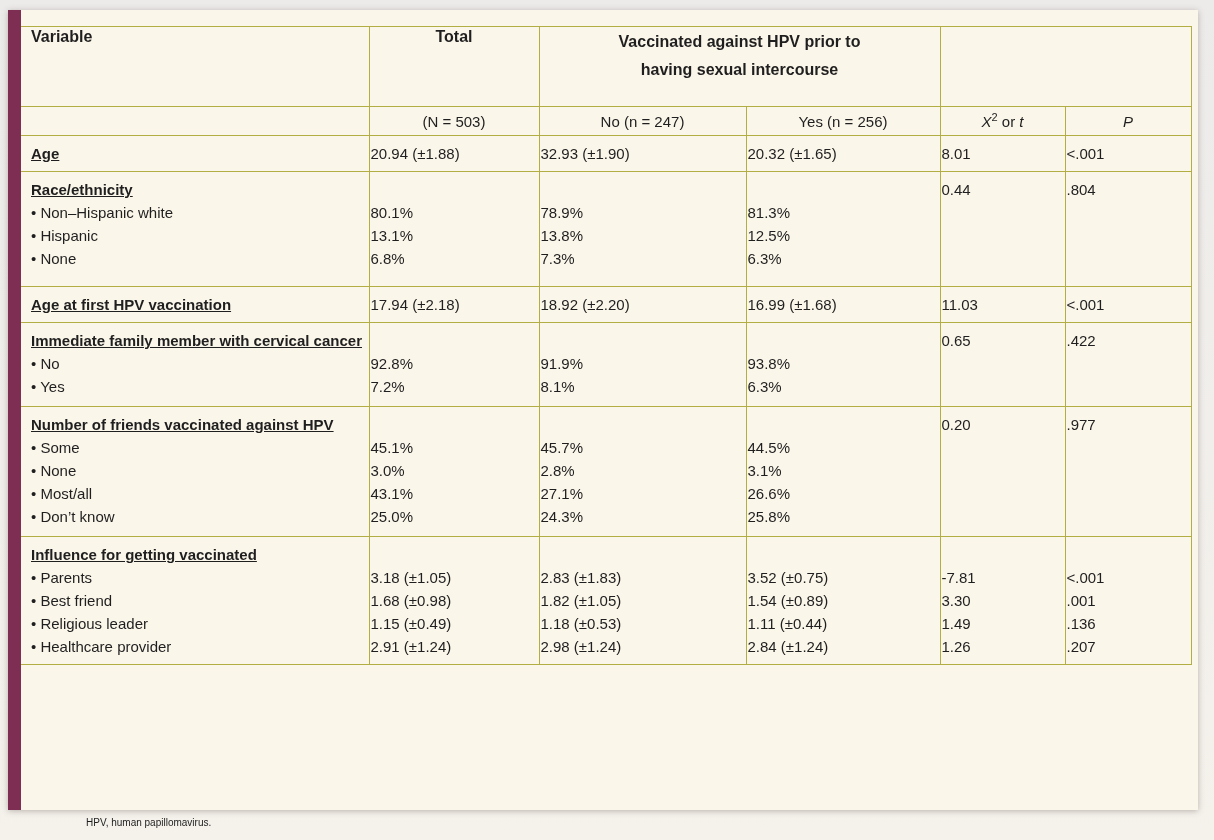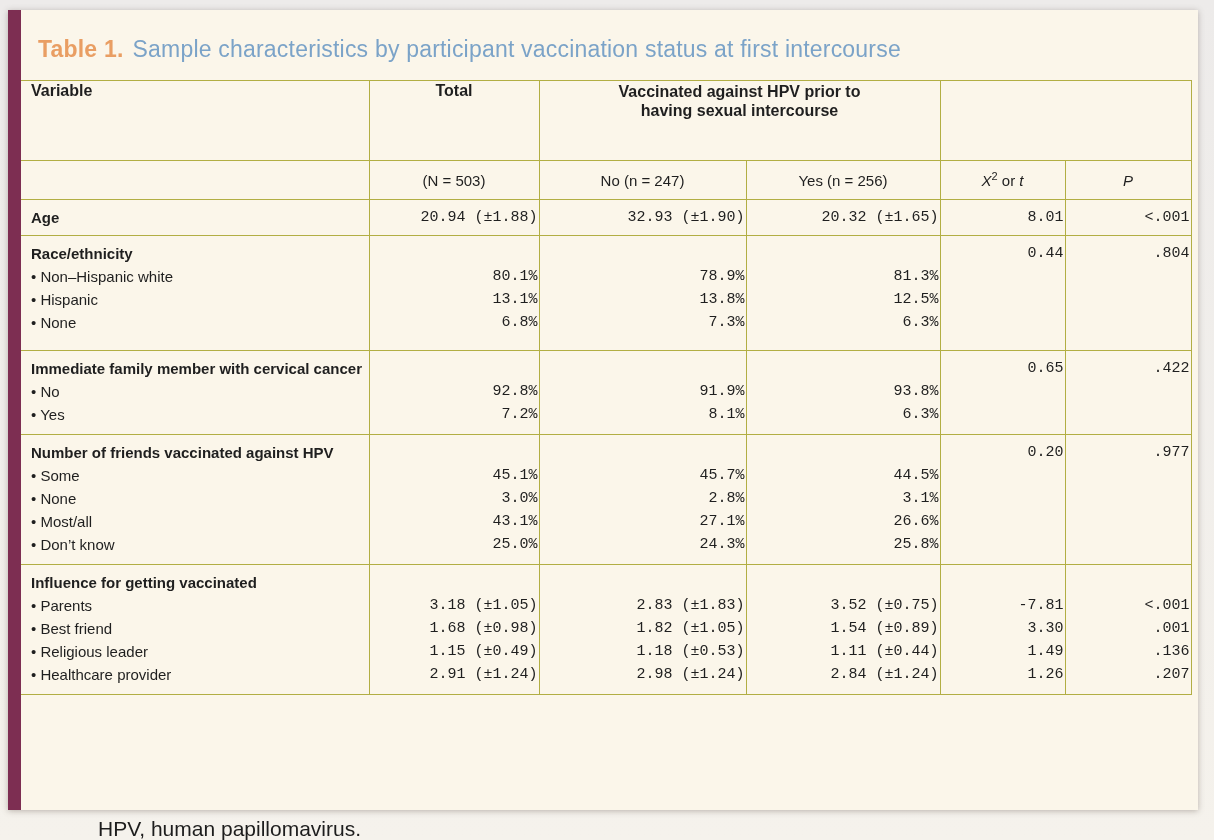--- a/index.html
+++ b/index.html
@@ -35,52 +35,49 @@
     width:1170px;
     font-size:15px;
   }
   col.c-var{width:348px;} col.c-total{width:170px;} col.c-no{width:207px;}
   col.c-yes{width:194px;} col.c-stat{width:125px;} col.c-p{width:126px;}
   th,td{border:1.5px solid #b2ae44;}
   th:first-child,td:first-child{border-left:none;}
   thead tr.r1{height:80px;}
   thead tr.r1 th{vertical-align:top;font-size:16px;font-weight:bold;text-align:center;}
   thead tr.r1 th.h-var{text-align:left;padding-left:10px;}
-  thead tr.r1 th .wrap{display:inline-block;max-width:245px;line-height:19px;}
-  thead tr.r2{height:39px;}
+  thead tr.r1 th .wrap{display:inline-block;max-width:245px;line-height:28px;}
+  thead tr.r2{height:29px;}
   thead tr.r2 td{text-align:center;vertical-align:middle;font-size:15px;}
   .stat-head i,.p-head i{font-style:italic;}
   .stat-head sup{font-size:11px;line-height:0;}
   tbody td{line-height:23px;}
   tbody .var-cell{text-align:left;padding-left:10px;}
-  tbody .val-cell{text-align:right;font-family:Liberation Mono, monospace;}
-  tbody .row-label{font-weight:bold;}
+  tbody .val-cell{text-align:left;}
+  tbody .row-label{font-weight:bold;text-decoration:underline;}
   tbody .bullet-item::before{content:"• ";}
   tbody tr.single{height:36px;}
   tbody tr.single td{vertical-align:middle;}
   tbody tr.multi td{vertical-align:top;padding-top:6px;padding-bottom:8px;}
   tbody tr:nth-child(2) td{padding-bottom:16px;}
   tbody tr:nth-child(6) td{padding-bottom:6px;}
   tbody tr:nth-child(7) td{padding-bottom:24px;}
   tbody tr:nth-child(8) td{padding-bottom:4px;border-bottom:none;}
   .spacer{height:23px;}
   .footnote{
-    position:absolute;left:98px;top:817px;
-    font-size:21px;color:#1d1d1d;
+    position:absolute;left:86px;top:817px;
+    font-size:10px;color:#1d1d1d;
   }
 </style>
 </head>
 <body>
 
 <div class="card">
   <div class="accent-bar"></div>
 
-  <div class="title">
-    <span class="t-label">Table 1.</span><span class="t-text">Sample characteristics by participant vaccination status at first intercourse</span>
-  </div>
 
   <table class="main">
     <colgroup>
       <col class="c-var">
         <col class="c-total">
         <col class="c-no">
       <col class="c-yes">
         <col class="c-stat">
         <col class="c-p">
     </colgroup>
@@ -148,20 +145,40 @@
             <div class="val">12.5%</div>
             <div class="val">6.3%</div>
           </td>
           <td class="val-cell">
             <div class="val">0.44</div>
           </td>
           <td class="val-cell">
             <div class="val">.804</div>
           </td>
         </tr>
+        <tr class="single">
+          <td class="var-cell">
+            <div class="row-label">Age at first HPV vaccination</div>
+          </td>
+          <td class="val-cell">
+            <div class="val">17.94 (±2.18)</div>
+          </td>
+          <td class="val-cell">
+            <div class="val">18.92 (±2.20)</div>
+          </td>
+          <td class="val-cell">
+            <div class="val">16.99 (±1.68)</div>
+          </td>
+          <td class="val-cell">
+            <div class="val">11.03</div>
+          </td>
+          <td class="val-cell">
+            <div class="val">&lt;.001</div>
+          </td>
+        </tr>
         <tr class="multi">
           <td class="var-cell">
             <div class="row-label">Immediate family member with cervical cancer</div>
             <div class="bullet-item">No</div>
             <div class="bullet-item">Yes</div>
           </td>
           <td class="val-cell">
             <div class="spacer"></div>
             <div class="val">92.8%</div>
             <div class="val">7.2%</div>

